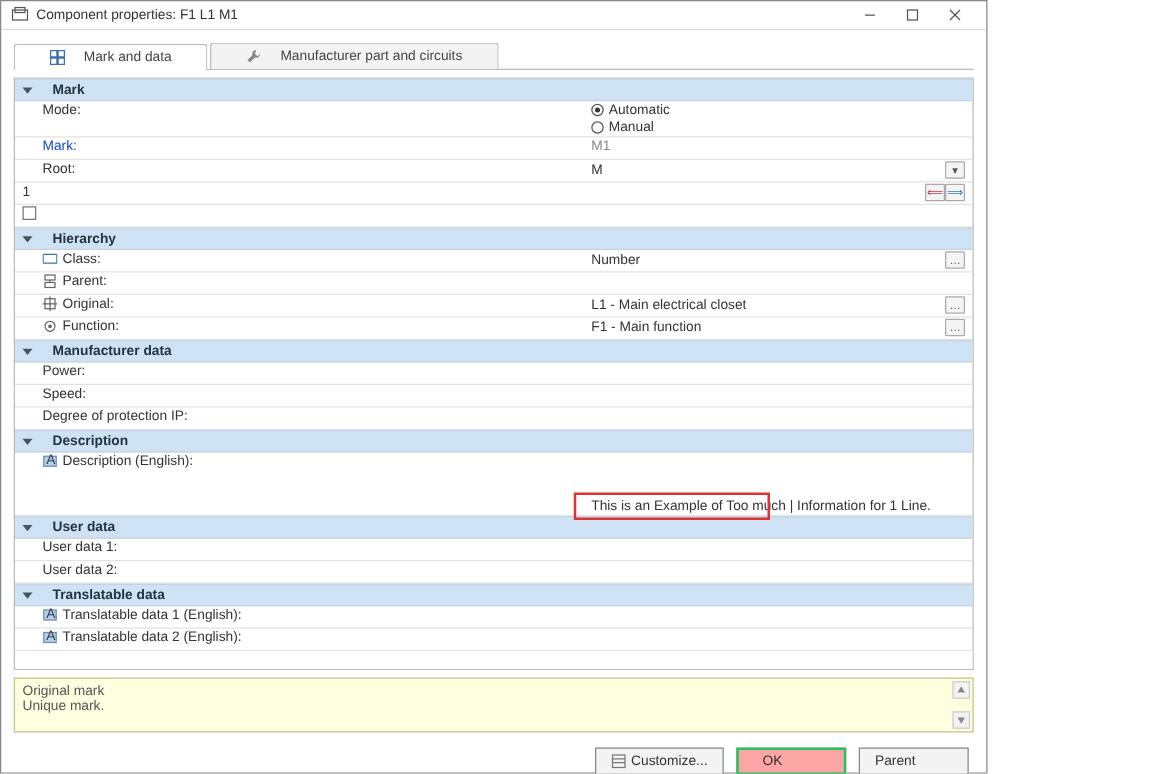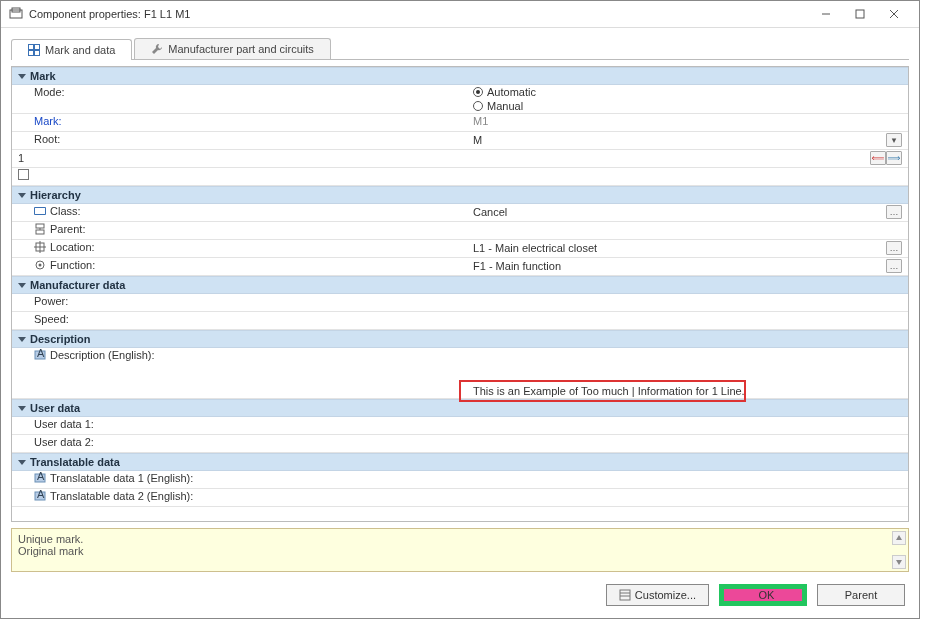--- a/index.html
+++ b/index.html
@@ -1,48 +1,48 @@
 <!DOCTYPE html>
 <html><head>
 <meta charset="utf-8">
 <style>
   * { box-sizing: border-box; font-family: "Segoe UI", Tahoma, sans-serif; font-size: 11px; }
   body { margin: 0; background: #fff; }
-  .window { width: 920px; height: 619px; border: 1px solid #888; background: #fff; display: flex; flex-direction: column; }
+  .window { width: 790px; height: 619px; border: 1px solid #888; background: #fff; display: flex; flex-direction: column; }
   .titlebar { height: 30px; display: flex; align-items: center; padding: 0 8px; border-bottom: 1px solid #ddd; }
   .titlebar .app-icon { width: 14px; height: 14px; margin-right: 6px; }
   .titlebar .title { flex: 1; color: #333; }
   .titlebar .win-btn { width: 34px; height: 22px; display:flex; align-items:center; justify-content:center; color:#333; }
   .content { flex: 1; padding: 10px; display:flex; flex-direction:column; gap:6px; }
   .tabs { display:flex; gap:0; border-bottom:1px solid #bbb; }
-  .tab { padding: 4px 16px; border:1px solid #bbb; border-bottom: none; background:#f3f3f3; display:flex; align-items:flex-start; gap:5px; border-radius:3px 3px 0 0; margin-right:2px; color:#444;}
+  .tab { padding: 4px 28px; border:1px solid #bbb; border-bottom: none; background:#f3f3f3; display:flex; align-items:flex-start; gap:15px; border-radius:3px 3px 0 0; margin-right:2px; color:#444;}
   .tab.active { background:#fff; position:relative; top:1px; }
   .grid { border:1px solid #bbb; flex:0 0 auto; }
-  .section-header { background:#cfe2f3; padding:2px 6px; font-weight:bold; color:#234; border-top:1px solid #c3d4e5; border-bottom:1px solid #c3d4e5; display:flex; align-items:center; gap:4px;}
+  .section-header { background:#cfe2f3; padding:2px 6px; font-weight:bold; color:#234; border-top:1px solid #c3d4e5; border-bottom:1px solid #c3d4e5; display:flex; align-items:center; gap:16px;}
   .collapse-icon { display:inline-block; width:0; height:0; border-left:4px solid transparent; border-right:4px solid transparent; border-top:5px solid #456; }
   .row { display:flex; border-bottom:1px solid #e3e3e3; min-height:18px; align-items:flex-start;}
   .row:nth-child(even){}
   .cell-label { width:455px; padding:1px 6px 1px 22px; color:#333; display:flex; align-items:center; gap:4px; }
   .cell-label.link { color:#1a49c7; }
   .cell-value { flex:1; padding:1px 6px; color:#333; display:flex; align-items:center; position:relative; }
   .cell-value.muted { color:#888; }
   .radio { display:flex; align-items:center; gap:4px; }
   .radio-dot { width:10px; height:10px; border:1px solid #555; border-radius:50%; display:inline-flex; align-items:center; justify-content:center;}
   .radio-dot.sel::after{ content:""; width:4px; height:4px; background:#333; border-radius:50%;}
   .checkbox { width:11px; height:11px; border:1px solid #777; background:#fff;}
   .cell-btn { width:16px; height:14px; border:1px solid #aaa; background:#f4f4f4; color:#555; font-size:9px; display:flex; align-items:center; justify-content:center; margin-left:auto; border-radius:1px;}
   .cell-btns { display:flex; gap:0; margin-left:auto;}
   .cell-btns .cell-btn{ margin-left:0;}
   .highlight-box { position:absolute; border:2px solid #d33; pointer-events:none; left:-8px; right:162px; top:-4px; bottom:-4px;}
   .bottom-note { background:#feffdf; border:1px solid #cdbf8e; padding:4px 6px; color:#555; height:44px; position:relative; }
   .bottom-note .scroll-up{position:absolute; right:2px; top:2px; width:14px; height:14px; border:1px solid #ccc; background:#f3f3f3; display:flex; align-items:center; justify-content:center;}
   .bottom-note .scroll-down{position:absolute; right:2px; bottom:2px; width:14px; height:14px; border:1px solid #ccc; background:#f3f3f3; display:flex; align-items:center; justify-content:center;}
   .button-row { display:flex; justify-content:flex-end; gap:10px; padding:6px 4px 2px 4px;}
-  .btn { min-width:88px; height:22px; border:1px solid #888; background:#f3f3f3; display:flex; align-items:center; justify-content:center; gap:4px; color:#333; padding:0 12px;}
-  .btn.primary { border:5px solid #22c55e; background:#ec4899;padding-left:19px;}
+  .btn { min-width:88px; height:22px; border:1px solid #888; background:#f3f3f3; display:flex; align-items:center; gap:4px; color:#333; padding:0 12px;}
+  .btn.primary { border:2px solid #22c55e; background:#fca5a5;padding-left:19px;}
   .small-icon { width:12px; height:12px; display:inline-flex;}
   svg { display:block; }
   .ico-box { width:12px; height:12px; }
 </style>
 </head>
 <body>
 
 <div class="window">
   <div class="titlebar">
     <span class="app-icon">
@@ -148,21 +148,21 @@
         <div class="cell-label">
           <span class="ico-box">
               <svg viewBox="0 0 12 12">
                 <rect x="0" y="2" width="12" height="8" rx="1" fill="#3a71b5"></rect>
                 <rect x="1" y="3" width="10" height="6" fill="#fff"></rect>
               </svg>
             </span>
           <span>Class:</span>
         </div>
         <div class="cell-value">
-          <span>Cancel</span>
+          <span>Number</span>
           <div class="cell-btn">…</div>
         </div>
       </div>
       <div class="row">
         <div class="cell-label">
           <span class="ico-box">
               <svg viewBox="0 0 12 12">
                 <rect x="2" y="1" width="8" height="4" fill="none" stroke="#666"></rect>
                 <rect x="2" y="7" width="8" height="4" fill="none" stroke="#666"></rect>
                 <line x1="6" y1="5" x2="6" y2="7" stroke="#666"></line>
@@ -174,21 +174,21 @@
       </div>
       <div class="row">
         <div class="cell-label">
           <span class="ico-box">
               <svg viewBox="0 0 12 12">
                 <rect x="2" y="2" width="8" height="8" fill="none" stroke="#666"></rect>
                 <line x1="6" y1="0" x2="6" y2="12" stroke="#666"></line>
                 <line x1="0" y1="6" x2="12" y2="6" stroke="#666"></line>
               </svg>
             </span>
-          <span>Location:</span>
+          <span>Original:</span>
         </div>
         <div class="cell-value">
           <span>L1 - Main electrical closet</span>
           <div class="cell-btn">…</div>
         </div>
       </div>
       <div class="row">
         <div class="cell-label">
           <span class="ico-box">
               <svg viewBox="0 0 12 12">
@@ -207,20 +207,24 @@
       <div class="section-header">
         <span class="collapse-icon"></span>
         <span>Manufacturer data</span>
       </div>
       <div class="row">
         <div class="cell-label">Power:</div>
         <div class="cell-value"></div>
       </div>
       <div class="row">
         <div class="cell-label">Speed:</div>
+        <div class="cell-value"></div>
+      </div>
+      <div class="row">
+        <div class="cell-label">Degree of protection IP:</div>
         <div class="cell-value"></div>
       </div>
 
       <div class="section-header">
         <span class="collapse-icon"></span>
         <span>Description</span>
       </div>
       <div class="row">
         <div class="cell-label">
           <span class="ico-box">
@@ -276,22 +280,22 @@
             </span>
           <span>Translatable data 2 (English):</span>
         </div>
         <div class="cell-value"></div>
       </div>
 
       <div style="height:14px; background:#fff;"></div>
     </div>
 
     <div class="bottom-note">
+      <div>Original mark</div>
       <div>Unique mark.</div>
-      <div>Original mark</div>
       <div class="scroll-up">
           <svg width="8" height="8">
             <polygon points="4,1 7,6 1,6" fill="#888"></polygon>
           </svg>
         </div>
       <div class="scroll-down">
           <svg width="8" height="8">
             <polygon points="1,2 7,2 4,7" fill="#888"></polygon>
           </svg>
         </div>

